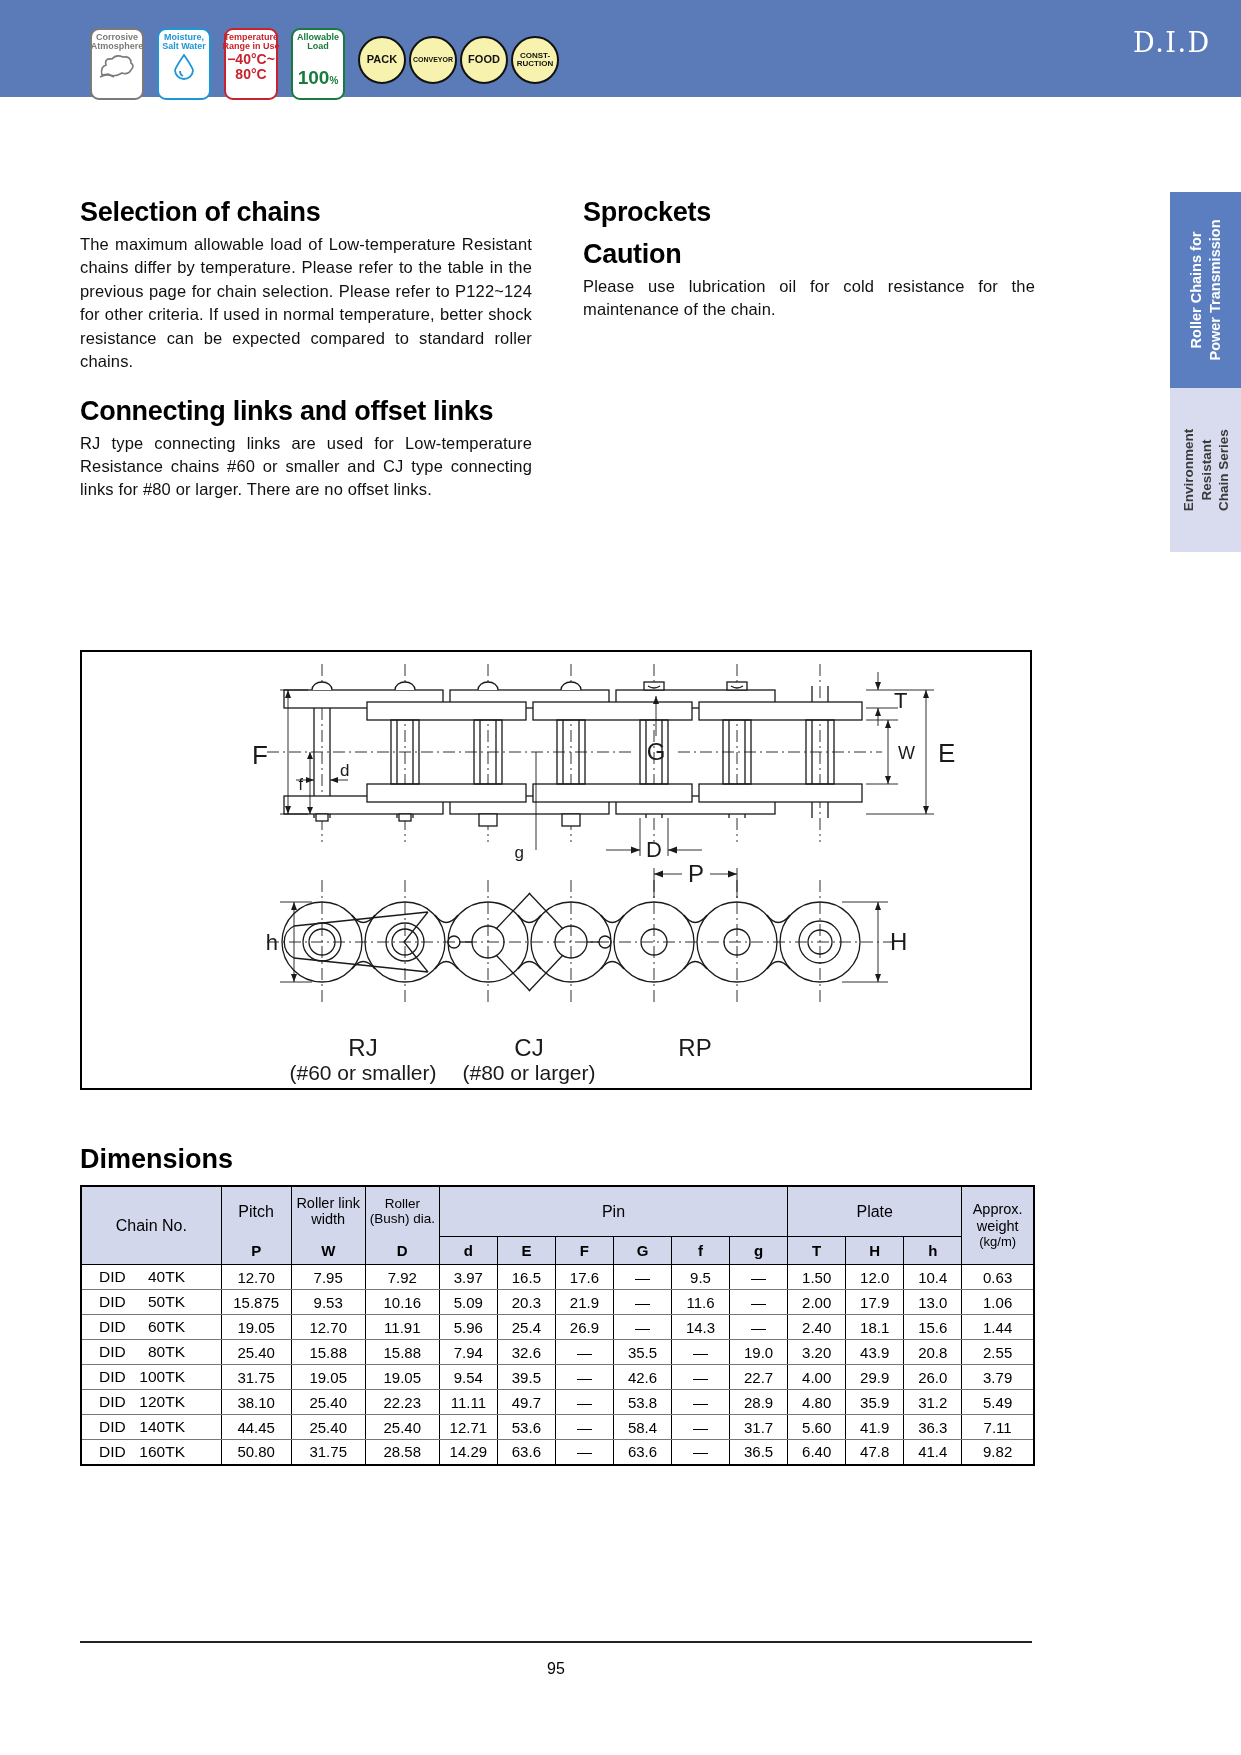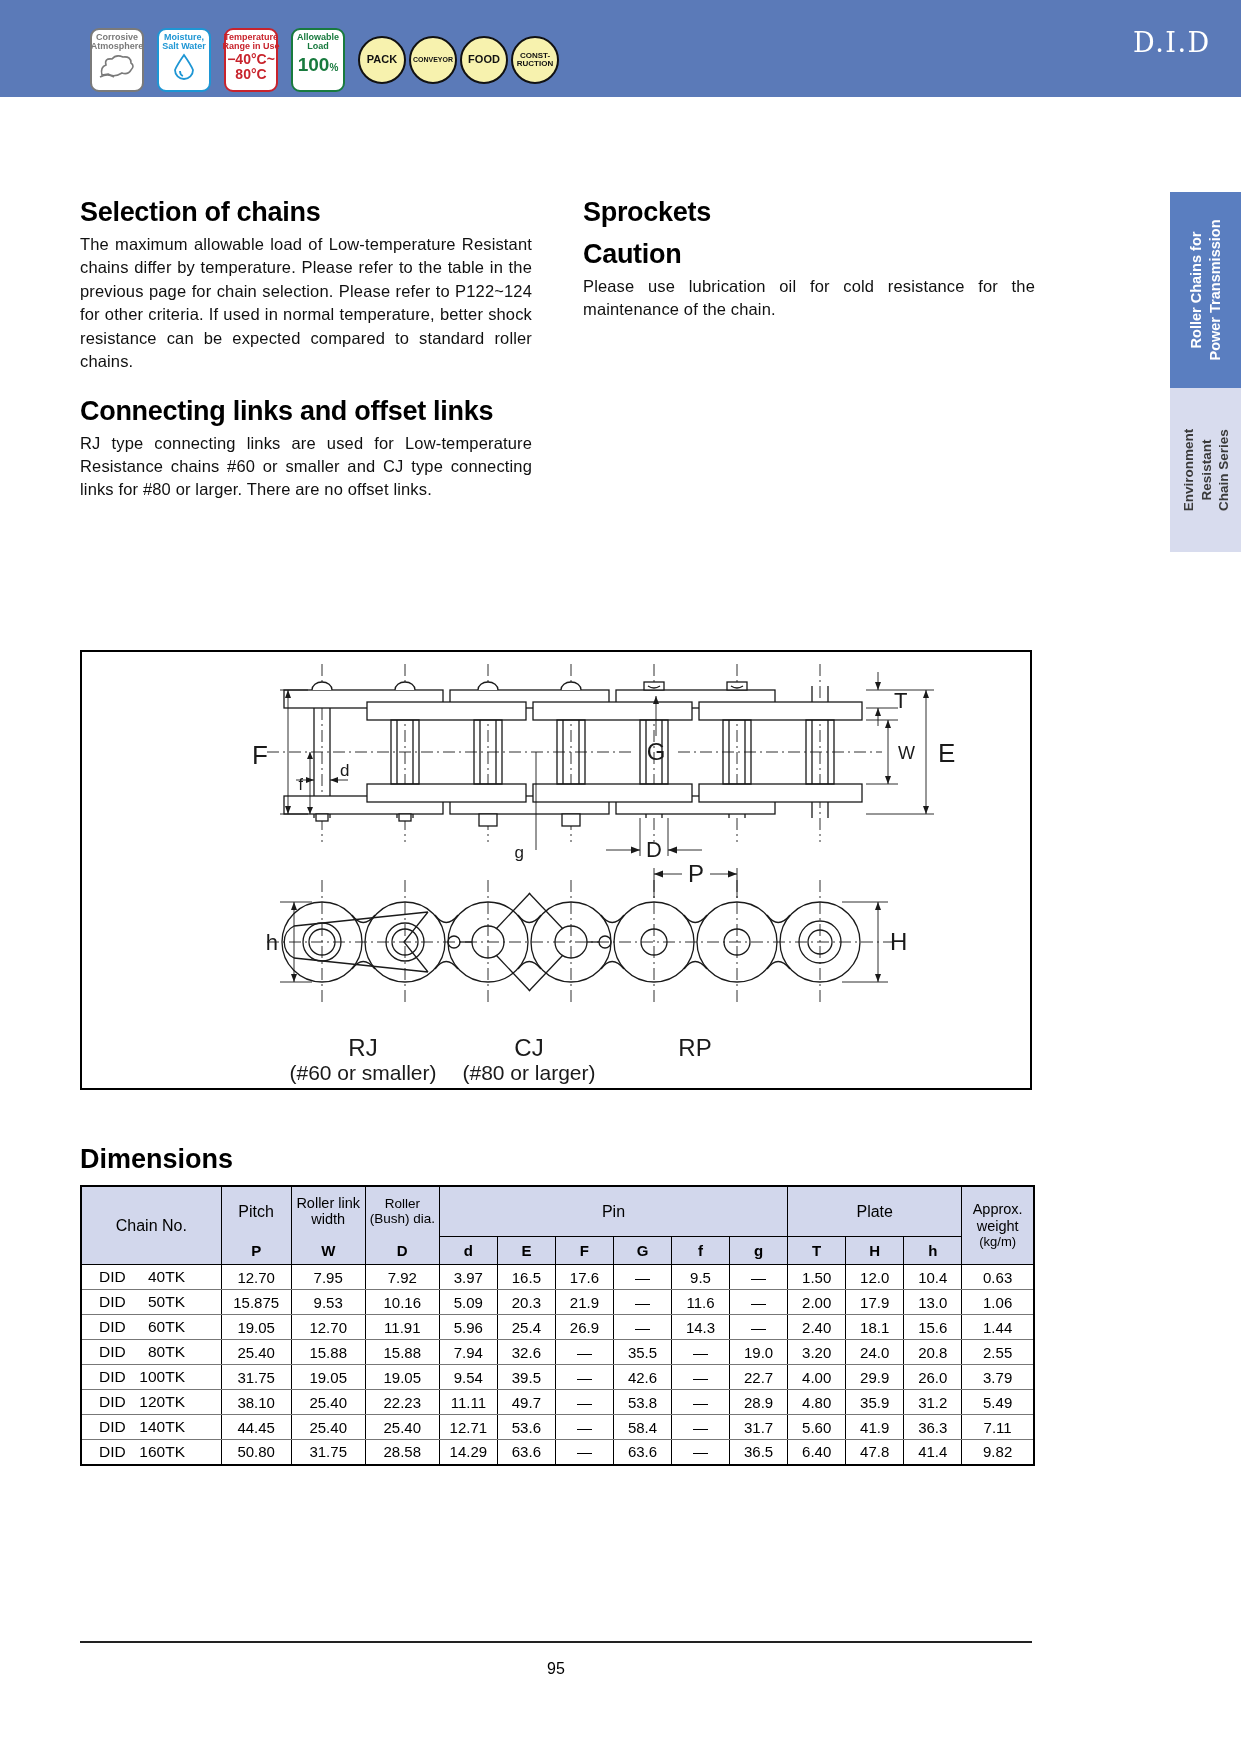--- a/index.html
+++ b/index.html
@@ -6,31 +6,31 @@
   html,body { background:#fff; }
   .page {
     position:relative; width:1241px; height:1755px; background:#ffffff;
     font-family:"Liberation Sans", sans-serif; color:#111; overflow:hidden;
   }
 
   
   .topbar { position:absolute; left:0; top:0; width:1241px; height:97px; background:#5b7ab8; }
   .badges { position:absolute; left:90px; top:28px; display:flex; align-items:flex-start; }
   .badge.square {
-    width:54px; height:64px; background:#fff; border-radius:9px; margin-right:13px;
+    width:54px; height:72px; background:#fff; border-radius:9px; margin-right:13px;
     display:flex; flex-direction:column; align-items:center; justify-content:flex-start;
     padding-top:3px; line-height:1.05; 
   }
   .badge.square.gray  { border:2.5px solid #7a7a7a; color:#7a7a7a; }
   .badge.square.blue  { border:2.5px solid #1e96d4; color:#1e96d4; }
   .badge.square.red   { border:2.5px solid #c8232c; color:#c8232c; }
   .badge.square.green { border:2.5px solid #187a3e; color:#187a3e; }
   .b-line  { font-size:9px; font-weight:bold; white-space:nowrap; }
   .b-line.big { font-size:14px; }
-  .b-value { font-size:19px; font-weight:bold; line-height:1; margin-top:3px; }
+  .b-value { font-size:19px; font-weight:bold; line-height:1; margin-top:16px; }
   .b-value .pct { font-size:10px; }
   .badge-icon { margin-top:1px; }
   .badge.circle {
     width:48px; height:48px; margin-top:8px; margin-right:3px; border-radius:50%;
     background:#f7f2ae; border:2.5px solid #111; color:#111;
     display:flex; flex-direction:column; align-items:center; justify-content:center;
     font-weight:bold; text-align:center; line-height:1.05;
   }
   .badge.circle .c1 { font-size:11px; }
   .badge.circle .c-small { font-size:7px; }
@@ -510,21 +510,21 @@
       <td>25.40</td>
       <td>15.88</td>
       <td>15.88</td>
       <td>7.94</td>
       <td>32.6</td>
       <td>—</td>
       <td>35.5</td>
       <td>—</td>
       <td>19.0</td>
       <td>3.20</td>
-      <td>24.0</td>
+      <td>43.9</td>
       <td>20.8</td>
       <td>2.55</td>
     </tr>
         <tr>
       <td class="chain">
         <div class="chain-inner">
               <span>DID</span>
               <span>100TK</span>
             </div>
       </td>

